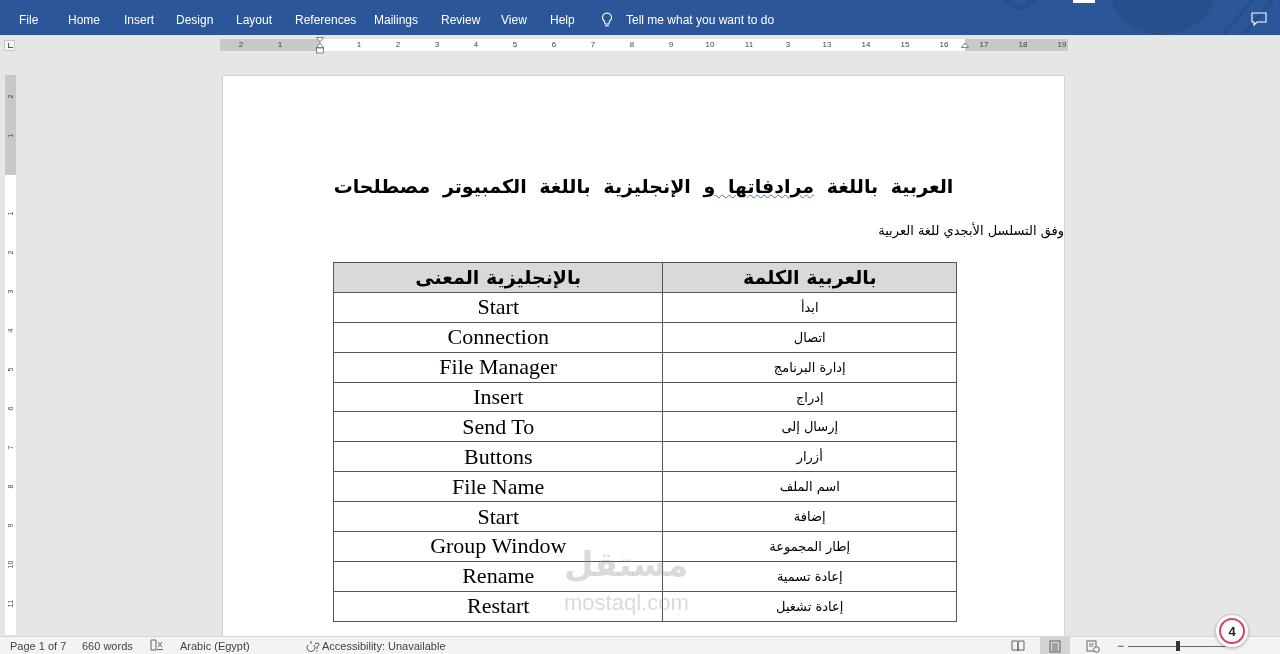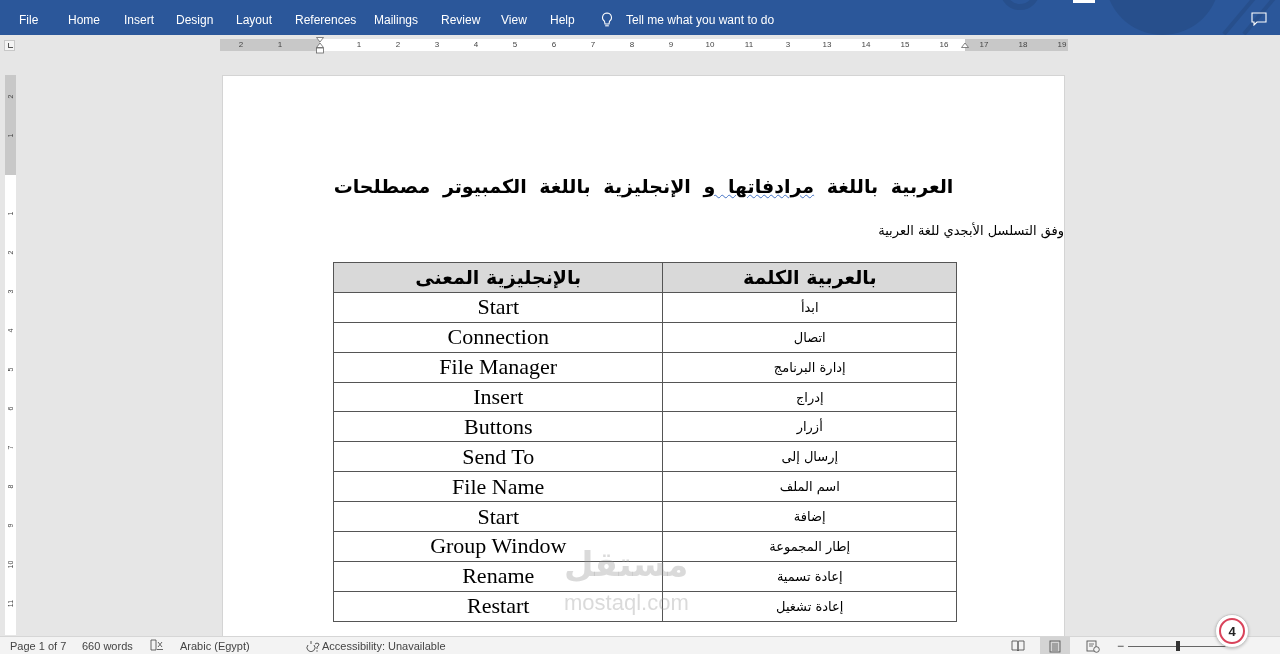--- a/index.html
+++ b/index.html
@@ -160,26 +160,26 @@
         </tr>
       <tr>
           <td class="en">File Manager</td>
           <td class="ar">إدارة البرنامج</td>
         </tr>
       <tr>
           <td class="en">Insert</td>
           <td class="ar">إدراج</td>
         </tr>
       <tr>
+          <td class="en">Send To</td>
+          <td class="ar">إرسال إلى</td>
+        </tr>
+      <tr>
           <td class="en">Buttons</td>
           <td class="ar">أزرار</td>
-        </tr>
-      <tr>
-          <td class="en">Send To</td>
-          <td class="ar">إرسال إلى</td>
         </tr>
       <tr>
           <td class="en">File Name</td>
           <td class="ar">اسم الملف</td>
         </tr>
       <tr>
           <td class="en">Start</td>
           <td class="ar">إضافة</td>
         </tr>
       <tr>

